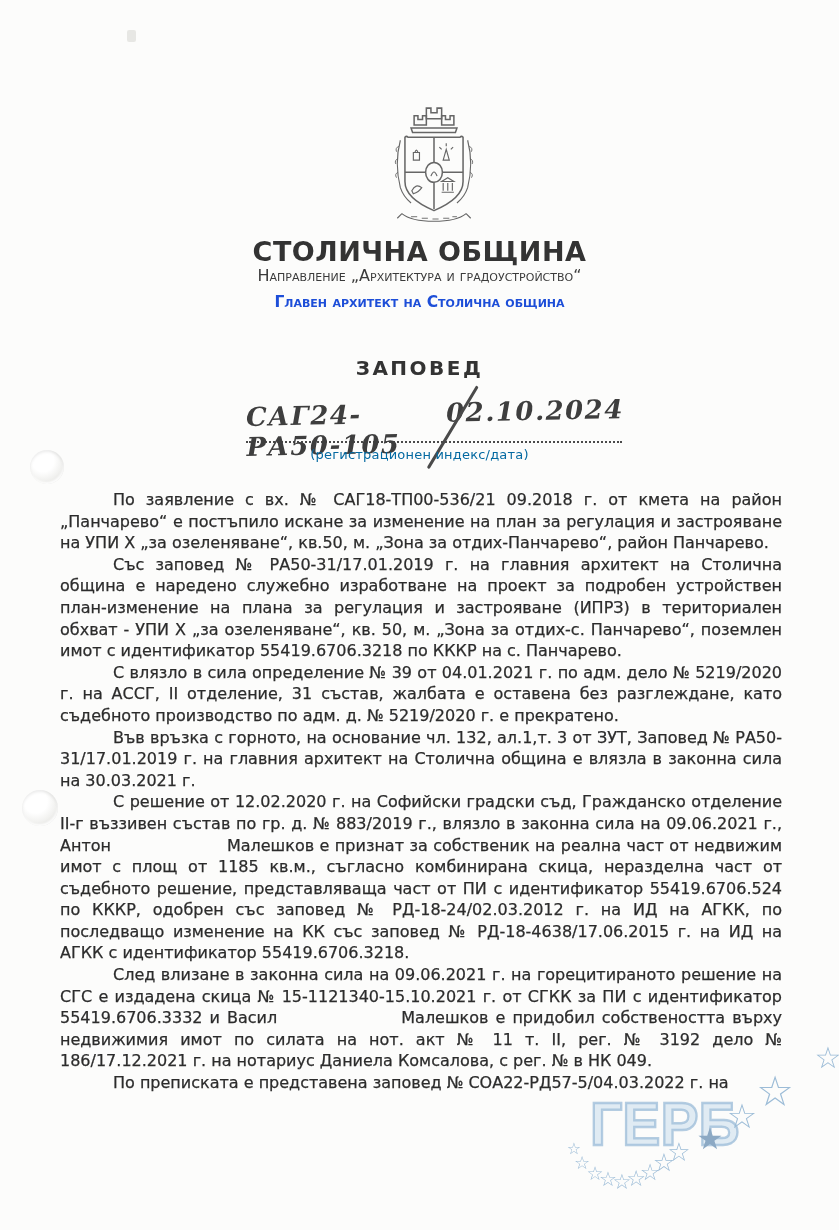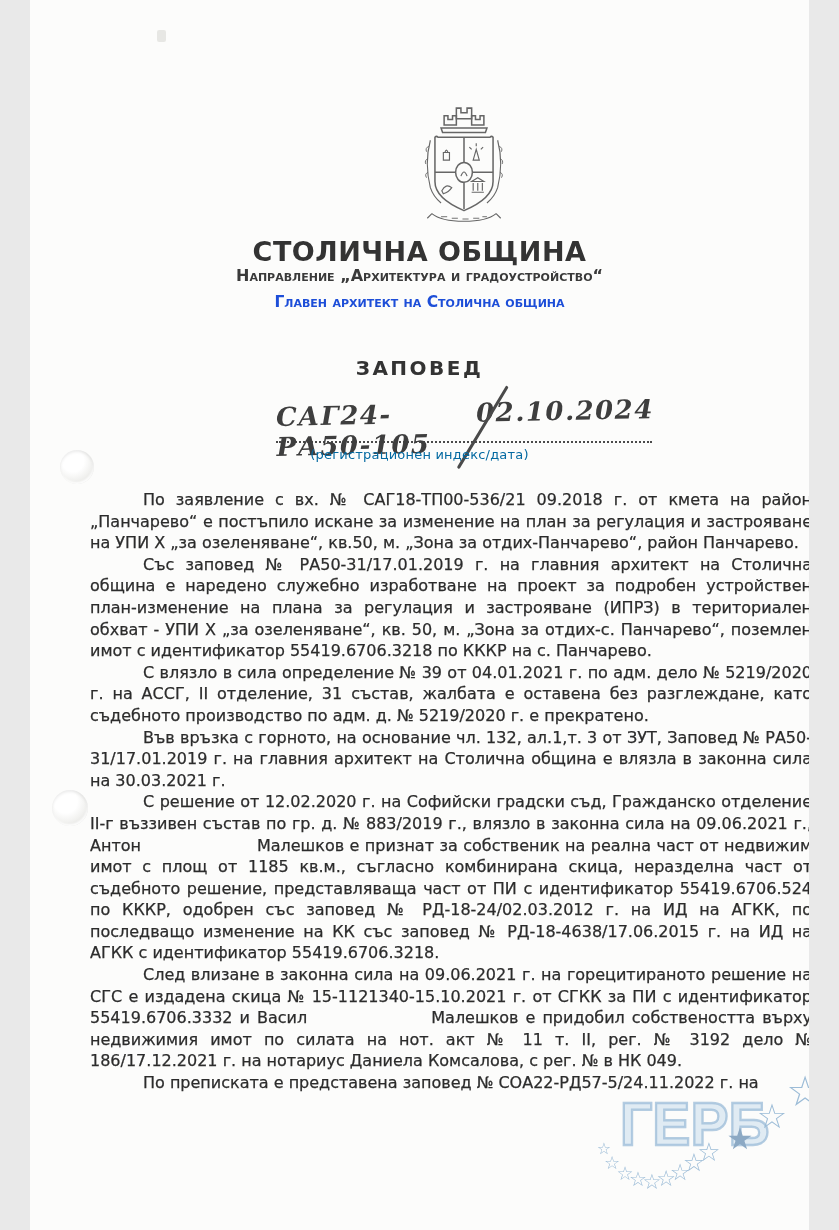--- a/index.html
+++ b/index.html
@@ -1,23 +1,23 @@
 <!DOCTYPE html>
 <html><head>
 <meta charset="utf-8">
 <style>
   html,body{margin:0;padding:0;background:#e9e9e9;}
-  .page{position:relative;width:779px;height:1230px;background:#fcfcfb;overflow:hidden;
+  .page{position:relative;width:839px;height:1230px;background:#fcfcfb;overflow:hidden;
         font-family:"DejaVu Sans",sans-serif;color:#2a2a2a;margin:0 auto;}
   
   .emblem{position:absolute;left:388px;top:102px;width:92px;height:130px;}
   .org-name{position:absolute;left:0;right:0;top:236px;text-align:center;
             font-size:27px;font-weight:bold;letter-spacing:.5px;color:#333;}
   .org-division{position:absolute;left:0;right:0;top:266px;text-align:center;
-            font-size:16px;font-weight:bold;font-variant:small-caps;color:#3a3a3a;}
+            font-size:16px;font-weight:normal;font-variant:small-caps;color:#3a3a3a;}
   .org-role{position:absolute;left:0;right:0;top:293px;text-align:center;
             font-size:15.5px;font-weight:bold;font-variant:small-caps;color:#1d4ed8;}
   .doc-title{position:absolute;left:0;right:0;top:356px;text-align:center;
             font-size:20px;font-weight:bold;letter-spacing:2.5px;color:#333;}
   
   .reg-line{position:absolute;left:246px;top:398px;width:378px;height:40px;
             display:flex;justify-content:center;gap:42px;
             font-family:"DejaVu Serif",serif;font-style:italic;font-weight:bold;
             font-size:26px;letter-spacing:1.5px;color:#3e3e3e;transform:rotate(-1.2deg);}
   .reg-underline{position:absolute;left:246px;top:404px;width:376px;height:37px;
@@ -103,21 +103,21 @@
   <div class="punch-hole hole-1"></div>
   <div class="punch-hole hole-2"></div>
 
   <div class="doc-body">
       <p class="para">По заявление с вх. № САГ18-ТП00-536/21 09.2018 г. от кмета на район „Панчарево“ е постъпило искане за изменение на план за регулация и застрояване на УПИ X „за озеленяване“, кв.50, м. „Зона за отдих-Панчарево“, район Панчарево.</p>
       <p class="para">Със заповед № РА50-31/17.01.2019 г. на главния архитект на Столична община е наредено служебно изработване на проект за подробен устройствен план-изменение на плана за регулация и застрояване (ИПРЗ) в териториален обхват - УПИ X „за озеленяване“, кв. 50, м. „Зона за отдих-с. Панчарево“, поземлен имот с идентификатор 55419.6706.3218 по КККР на с. Панчарево.</p>
       <p class="para">С влязло в сила определение № 39 от 04.01.2021 г. по адм. дело № 5219/2020 г. на АССГ, II отделение, 31 състав, жалбата е оставена без разглеждане, като съдебното производство по адм. д. № 5219/2020 г. е прекратено.</p>
       <p class="para">Във връзка с горното, на основание чл. 132, ал.1,т. 3 от ЗУТ, Заповед № РА50-31/17.01.2019 г. на главния архитект на Столична община е влязла в законна сила на 30.03.2021 г.</p>
       <p class="para">С решение от 12.02.2020 г. на Софийски градски съд, Гражданско отделение II-г въззивен състав по гр. д. № 883/2019 г., влязло в законна сила на 09.06.2021 г., Антон <span class="redaction-gap" style="width: 105px;"></span> Малешков е признат за собственик на реална част от недвижим имот с площ от 1185 кв.м., съгласно комбинирана скица, неразделна част от съдебното решение, представляваща част от ПИ с идентификатор 55419.6706.524 по КККР, одобрен със заповед  № РД-18-24/02.03.2012 г. на ИД на АГКК, по последващо изменение на КК със заповед № РД-18-4638/17.06.2015 г. на ИД на АГКК с идентификатор  55419.6706.3218.</p>
       <p class="para">След влизане в законна сила на 09.06.2021 г. на горецитираното решение на СГС е издадена скица № 15-1121340-15.10.2021 г. от СГКК за ПИ с идентификатор 55419.6706.3332 и Васил <span class="redaction-gap" style="width: 110px;"></span> Малешков е придобил собствеността върху недвижимия имот по силата на нот. акт № 11 т. II, рег. № 3192 дело № 186/17.12.2021 г. на нотариус Даниела Комсалова, с рег. № в НК 049.</p>
-      <p class="para">По преписката е представена заповед № СОА22-РД57-5/24.11.2022 г. на</p>
+      <p class="para">По преписката е представена заповед № СОА22-РД57-5/04.03.2022 г. на</p>
     </div>
 
   <div class="wm-text">ГЕРБ</div>
   <div id="stars-layer">
       <span class="wm-star" style="left: 574px; top: 1149px; font-size: 16px; color: rgb(156, 188, 215);">☆</span>
       <span class="wm-star" style="left: 582px; top: 1163px; font-size: 18px; color: rgb(156, 188, 215);">☆</span>
       <span class="wm-star" style="left: 595px; top: 1173px; font-size: 19px; color: rgb(156, 188, 215);">☆</span>
       <span class="wm-star" style="left: 608px; top: 1179px; font-size: 20px; color: rgb(156, 188, 215);">☆</span>
       <span class="wm-star" style="left: 622px; top: 1182px; font-size: 21px; color: rgb(156, 188, 215);">☆</span>
       <span class="wm-star" style="left: 636px; top: 1179px; font-size: 22px; color: rgb(156, 188, 215);">☆</span>

